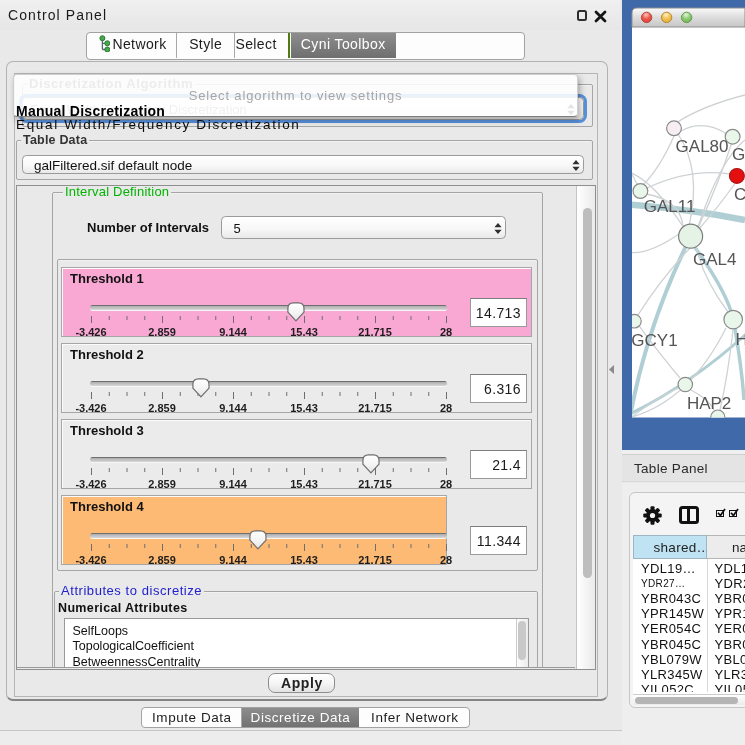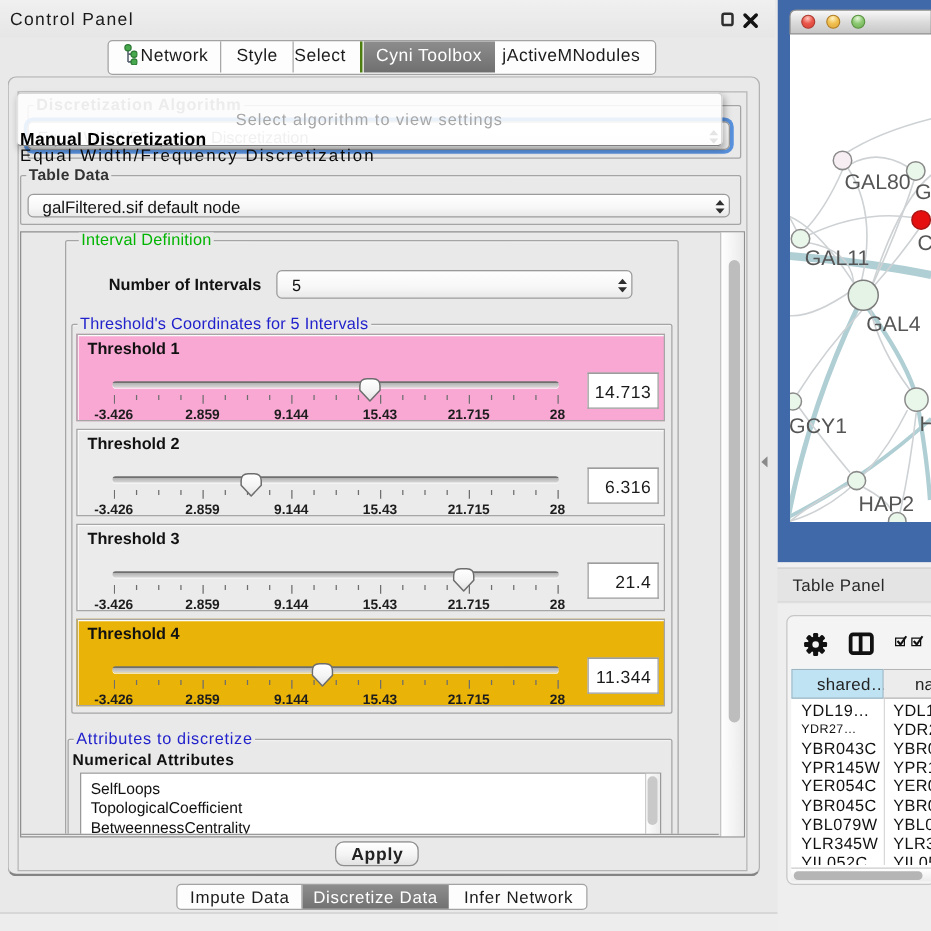--- a/index.html
+++ b/index.html
@@ -15,21 +15,20 @@
 <div class="abs" style="left:0;top:0;width:90px;height:25px;border-right:1px solid #a8a8a8;text-align:center;line-height:23px;padding-left:16px">Network</div>
 <svg class="abs" style="left:9px;top:1.5px" width="14" height="18">
       <path d="M6.4,6 L6.4,15.5 M6.4,9.3 L9.4,9.3 M6.4,15.5 L9.4,15.5" stroke="#5a6472" stroke-width="1.3" fill="none"></path>
       <circle cx="6.4" cy="4.2" r="2.5" fill="#47a84d" stroke="#2c7a33" stroke-width="1"></circle>
       <circle cx="11.3" cy="9.3" r="2.5" fill="#47a84d" stroke="#2c7a33" stroke-width="1"></circle>
       <circle cx="11.3" cy="15.5" r="2.5" fill="#47a84d" stroke="#2c7a33" stroke-width="1"></circle>
     </svg>
 <div class="abs" style="left:90px;top:0;width:58.4px;height:25px;border-right:1px solid #a8a8a8;text-align:center;line-height:23px">Style</div>
 <div class="abs" style="left:148.4px;top:0;width:55.1px;height:25px;border-right:2px solid #4d7c0f;text-align:left;line-height:23px">Select</div>
 <div class="abs" style="left:203.5px;top:0;width:105.4px;height:25px;background:linear-gradient(#8d8d8d,#6f6f6f);color:#fff;text-align:center;line-height:23px">Cyni Toolbox</div>
-<div class="abs" style="left:308.9px;top:0;width:130.1px;height:25px;text-align:left;padding-left:6px;line-height:23px">jActiveMNodules</div>
 </div>
 <div class="abs" style="left:5.5px;top:61px;width:602px;height:640px;background:#e9e9e9;border:1px solid #b2b2b2;border-bottom:2px solid #848484;border-radius:7px"></div>
 <div class="abs" style="left:13.5px;top:73px;width:584px;height:624px;background:#e9e9e9;border:1px solid #b5b5b5"></div>
 <div style="position:absolute;left:22px;top:83.5px;width:570.5px;height:43px;border:1px solid #a5a5a5;border-radius:2px;box-shadow:inset 0 1px 0 #f2f2f2"></div>
 <div style="position:absolute;left:27px;top:75.5px;padding:0 2px;background:#e9e9e9;font-size:13px;letter-spacing:0.6px;font-weight:bold;color:#6a6a6a;line-height:16px">Discretization Algorithm</div>
 <div style="position:absolute;left:22px;top:97px;width:562px;height:23px;border:1px solid #9b9b9b;border-radius:4.5px;background:linear-gradient(#ffffff,#f7f7f7 60%,#e9e9e9);box-shadow:0 0 0 3px rgba(80,140,220,0.95);">
 <div style="position:absolute;left:7px;top:0;right:16px;height:23px;line-height:23px;font-size:13px;color:#888;white-space:nowrap;overflow:hidden">Equal Width/Frequency Discretization</div>
 <svg width="8" height="11" style="position:absolute;left:544px;top:6px">
       <path d="M4,0 L7.6,4.2 L0.4,4.2 Z" fill="#2e2e2e"></path>
       <path d="M4,11 L7.6,6.8 L0.4,6.8 Z" fill="#2e2e2e"></path>
@@ -58,21 +57,20 @@
 <div style="position:absolute;left:63px;top:184px;padding:0 2px;background:#e9e9e9;font-size:13px;letter-spacing:0.2px;font-weight:normal;color:#00b400;line-height:16px">Interval Definition</div>
 <div class="abs" style="left:87px;top:220px;font-size:13px;font-weight:bold;color:#111">Number of Intervals</div>
 <div style="position:absolute;left:220.5px;top:215.5px;width:285.5px;height:23px;border:1px solid #9b9b9b;border-radius:4.5px;background:linear-gradient(#ffffff,#f7f7f7 60%,#e9e9e9);">
 <div style="position:absolute;left:12px;top:0;right:16px;height:23px;line-height:23px;font-size:13px;color:#111;white-space:nowrap;overflow:hidden">5</div>
 <svg width="8" height="11" style="position:absolute;left:272.5px;top:6px">
           <path d="M4,0 L7.6,4.2 L0.4,4.2 Z" fill="#2e2e2e"></path>
           <path d="M4,11 L7.6,6.8 L0.4,6.8 Z" fill="#2e2e2e"></path>
         </svg>
 </div>
 <div style="position:absolute;left:57px;top:258.5px;width:480.5px;height:312px;border:1px solid #a5a5a5;border-radius:2px;box-shadow:inset 0 1px 0 #f2f2f2"></div>
-<div style="position:absolute;left:62px;top:250.5px;padding:0 2px;background:#e9e9e9;font-size:13px;letter-spacing:0.2px;font-weight:normal;color:#2222cc;line-height:16px">Threshold's Coordinates for 5 Intervals</div>
 <div style="position:absolute;left:61px;top:267.3px;width:471px;height:70px;border:1px solid #a6a6a6;background:#f9a8d4;box-shadow:inset 1px 1px 0 #fbfbfb">
 <div style="position:absolute;left:8px;top:3px;font-size:13px;font-weight:bold;color:#111">Threshold 1</div>
 <div style="position:absolute;left:28px;top:36.5px;width:357px;height:5.5px;border-radius:3px;background:linear-gradient(#6f6f6f 0,#6f6f6f 1px,#b2b2b2 1.5px,#d8d8d8 100%);box-shadow:0 1px 0 #f7f7f7"></div>
 <svg width="357" height="8" style="position:absolute;left:28.5px;top:48px">
           <line x1="0.50" y1="0" x2="0.50" y2="7" stroke="#6e6e6e" stroke-width="1"></line>
           <line x1="18.25" y1="0" x2="18.25" y2="4" stroke="#6e6e6e" stroke-width="1"></line>
           <line x1="36.00" y1="0" x2="36.00" y2="4" stroke="#6e6e6e" stroke-width="1"></line>
           <line x1="53.75" y1="0" x2="53.75" y2="4" stroke="#6e6e6e" stroke-width="1"></line>
           <line x1="71.50" y1="0" x2="71.50" y2="7" stroke="#6e6e6e" stroke-width="1"></line>
           <line x1="89.25" y1="0" x2="89.25" y2="4" stroke="#6e6e6e" stroke-width="1"></line>
@@ -191,21 +189,21 @@
 <defs>
             <linearGradient id="th3" x1="0" y1="0" x2="0" y2="1">
               <stop offset="0" stop-color="#ffffff"></stop>
               <stop offset="0.55" stop-color="#f4f4f4"></stop>
               <stop offset="1" stop-color="#e3e3e3"></stop>
             </linearGradient>
           </defs>
 <path d="M0.9,10.2 L0.9,6.6 Q0.9,0.9 6.6,0.9 L11.3,0.9 Q17,0.9 17,6.6 L17,10.2 L8.95,18.8 Z" fill="url(#th3)" stroke="#6d6d6d" stroke-width="1.2" stroke-linejoin="round"></path>
         </svg>
 </div>
-<div style="position:absolute;left:61px;top:495.3px;width:471px;height:70px;border:1px solid #a6a6a6;background:#eab308;box-shadow:inset 1px 1px 0 #fbfbfb">
+<div style="position:absolute;left:61px;top:495.3px;width:386px;height:70px;border:1px solid #a6a6a6;background:#fdba74;box-shadow:inset 1px 1px 0 #fbfbfb">
 <div style="position:absolute;left:8px;top:3px;font-size:13px;font-weight:bold;color:#111">Threshold 4</div>
 <div style="position:absolute;left:28px;top:36.5px;width:357px;height:5.5px;border-radius:3px;background:linear-gradient(#6f6f6f 0,#6f6f6f 1px,#b2b2b2 1.5px,#d8d8d8 100%);box-shadow:0 1px 0 #f7f7f7"></div>
 <svg width="357" height="8" style="position:absolute;left:28.5px;top:48px">
           <line x1="0.50" y1="0" x2="0.50" y2="7" stroke="#6e6e6e" stroke-width="1"></line>
           <line x1="18.25" y1="0" x2="18.25" y2="4" stroke="#6e6e6e" stroke-width="1"></line>
           <line x1="36.00" y1="0" x2="36.00" y2="4" stroke="#6e6e6e" stroke-width="1"></line>
           <line x1="53.75" y1="0" x2="53.75" y2="4" stroke="#6e6e6e" stroke-width="1"></line>
           <line x1="71.50" y1="0" x2="71.50" y2="7" stroke="#6e6e6e" stroke-width="1"></line>
           <line x1="89.25" y1="0" x2="89.25" y2="4" stroke="#6e6e6e" stroke-width="1"></line>
           <line x1="107.00" y1="0" x2="107.00" y2="4" stroke="#6e6e6e" stroke-width="1"></line>

